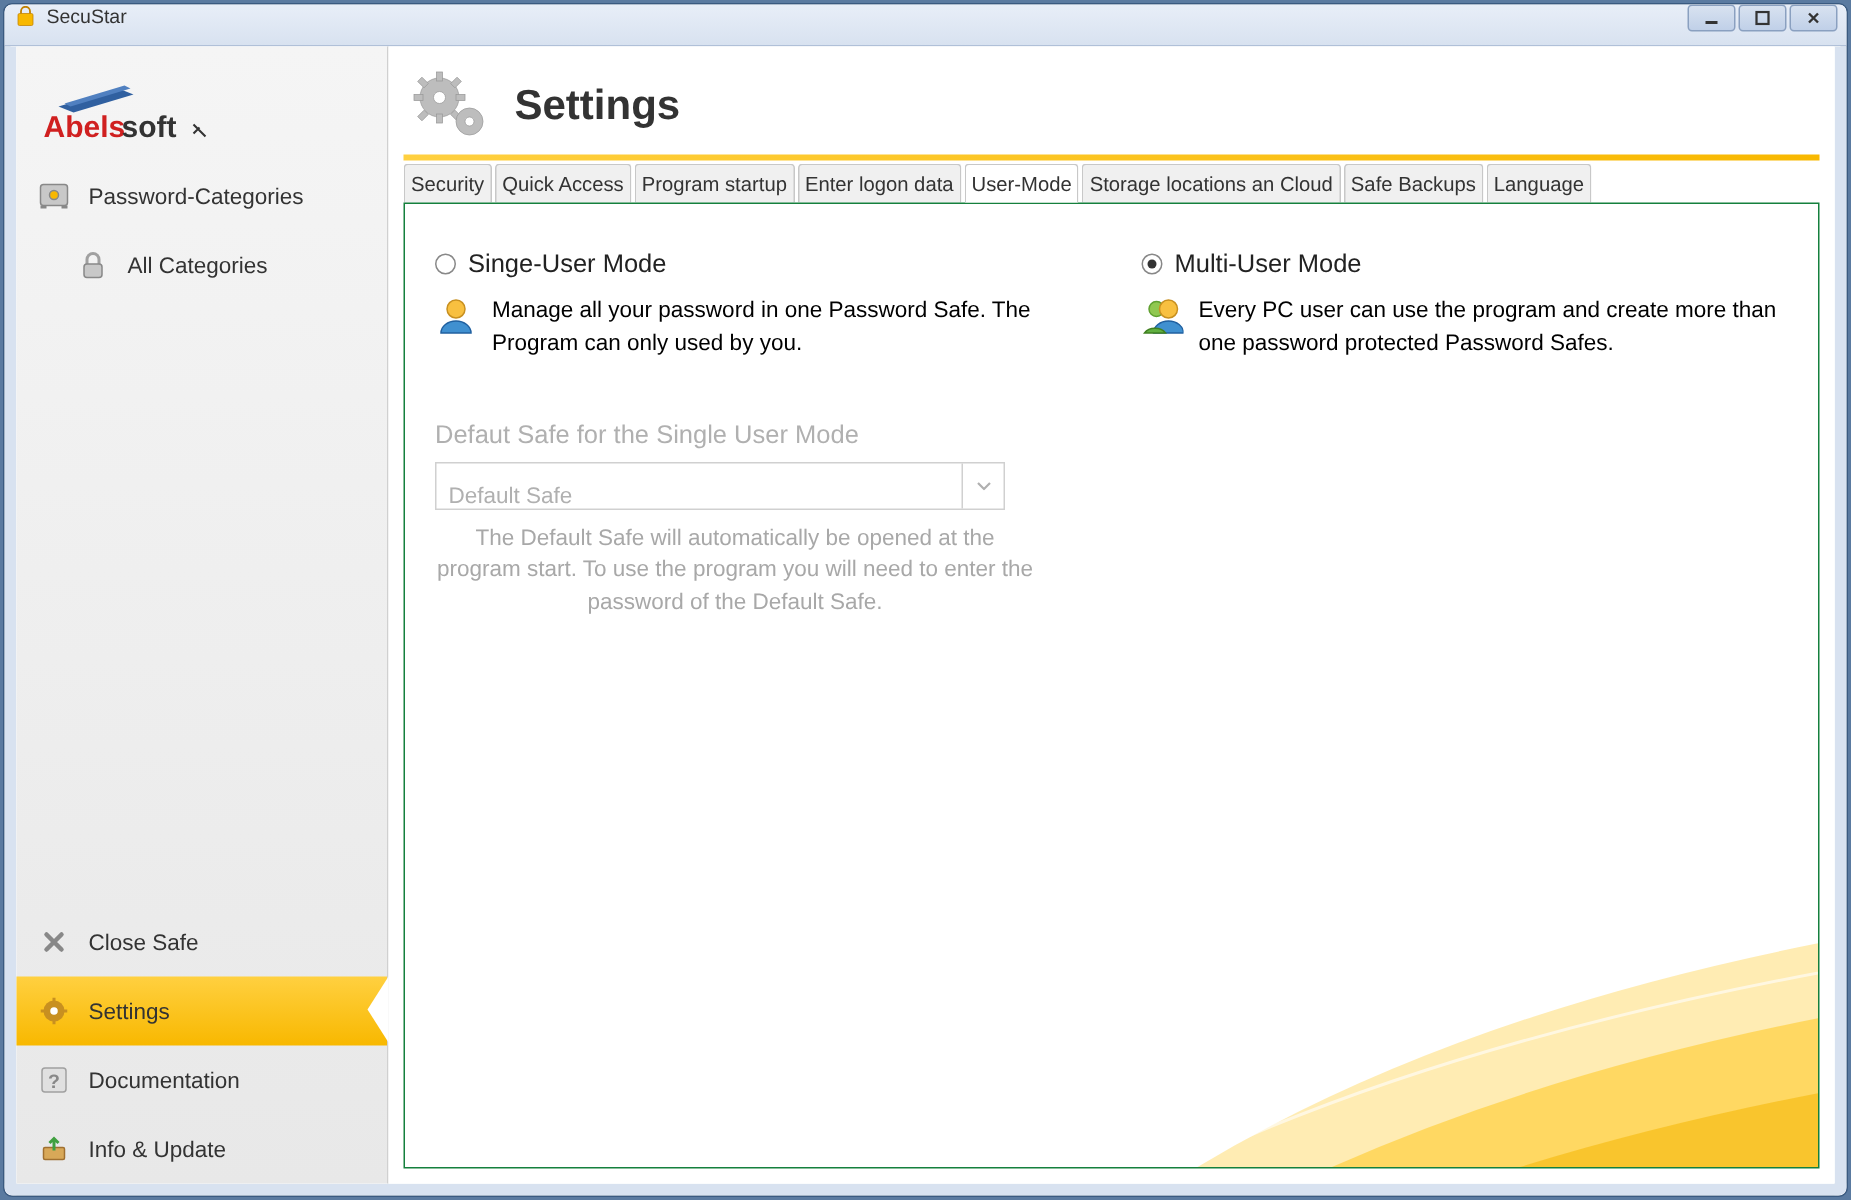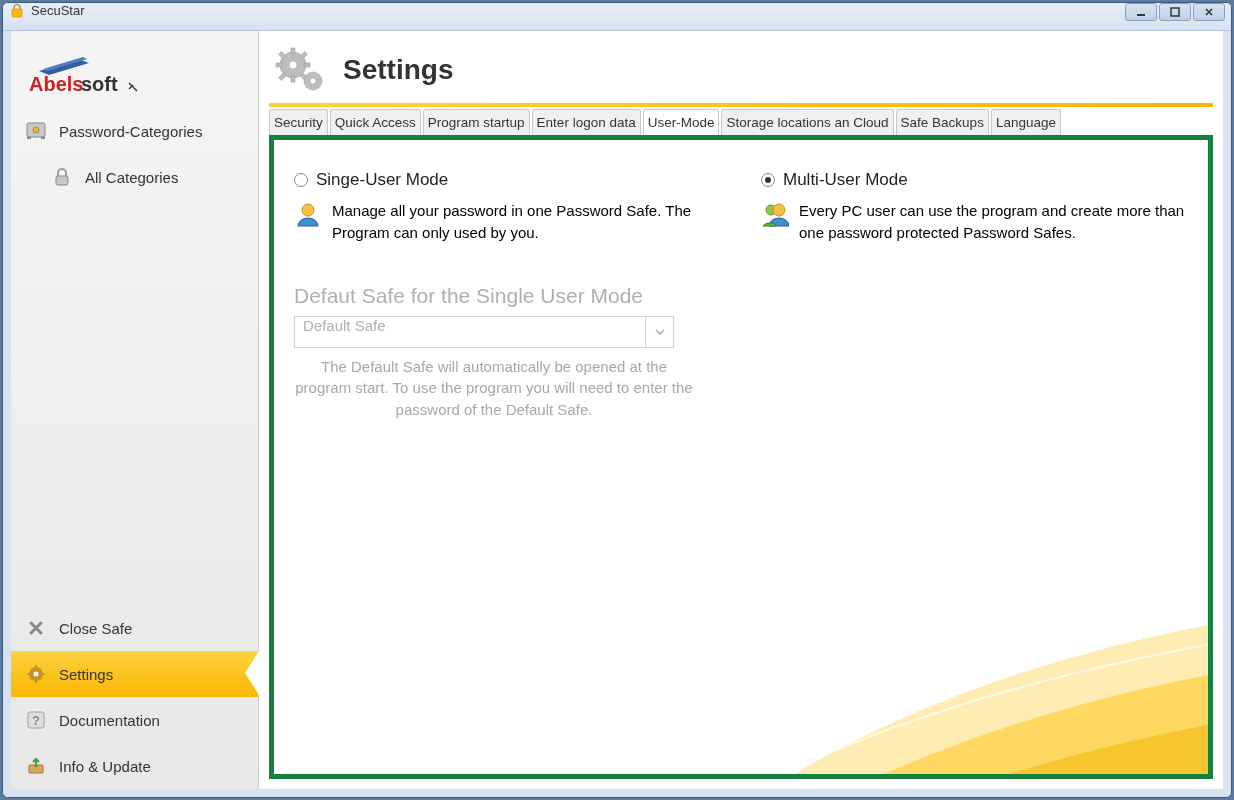--- a/index.html
+++ b/index.html
@@ -141,21 +141,21 @@
   margin-right: 2px;
   border-top-left-radius: 3px;
   border-top-right-radius: 3px;
 }
 .tab.active {
   background: #fff;
   position: relative;
   z-index: 2;
 }
 .tab-panel {
-  border: 5px solid #15803d;
+  border: 1px solid #15803d;
   margin: 0 10px 10px 10px;
   flex: 1;
   padding: 30px 20px;
   position: relative;
   overflow: hidden;
 }
 .mode-row {
   display: flex;
   gap: 40px;
 }
@@ -183,31 +183,31 @@
 .mode-desc {
   display: flex;
   gap: 10px;
 }
 .mode-desc .icon-sm { width: 28px; flex-shrink: 0; }
 .mode-desc-text {
   font-size: 15px;
   line-height: 1.45;
 }
 .section-label {
-  font-size: 21px;
+  font-size: 17px;
   color: #b0b0b0;
   margin-top: 40px;
   margin-bottom: 8px;
 }
 .select-box {
   width: 380px;
   height: 32px;
   border: 1px solid #d0d0d0;
   display: flex;
-  align-items: flex-start;
+  align-items: flex-end;
   color: #b0b0b0;
   font-size: 15px;
 }
 .select-box .sel-text { padding: 0 8px; flex: 1; }
 .select-box .sel-arrow {
   width: 28px; height: 100%;
   border-left: 1px solid #d0d0d0;
   display: flex; align-items: center; justify-content: center;
 }
 .help-text {

